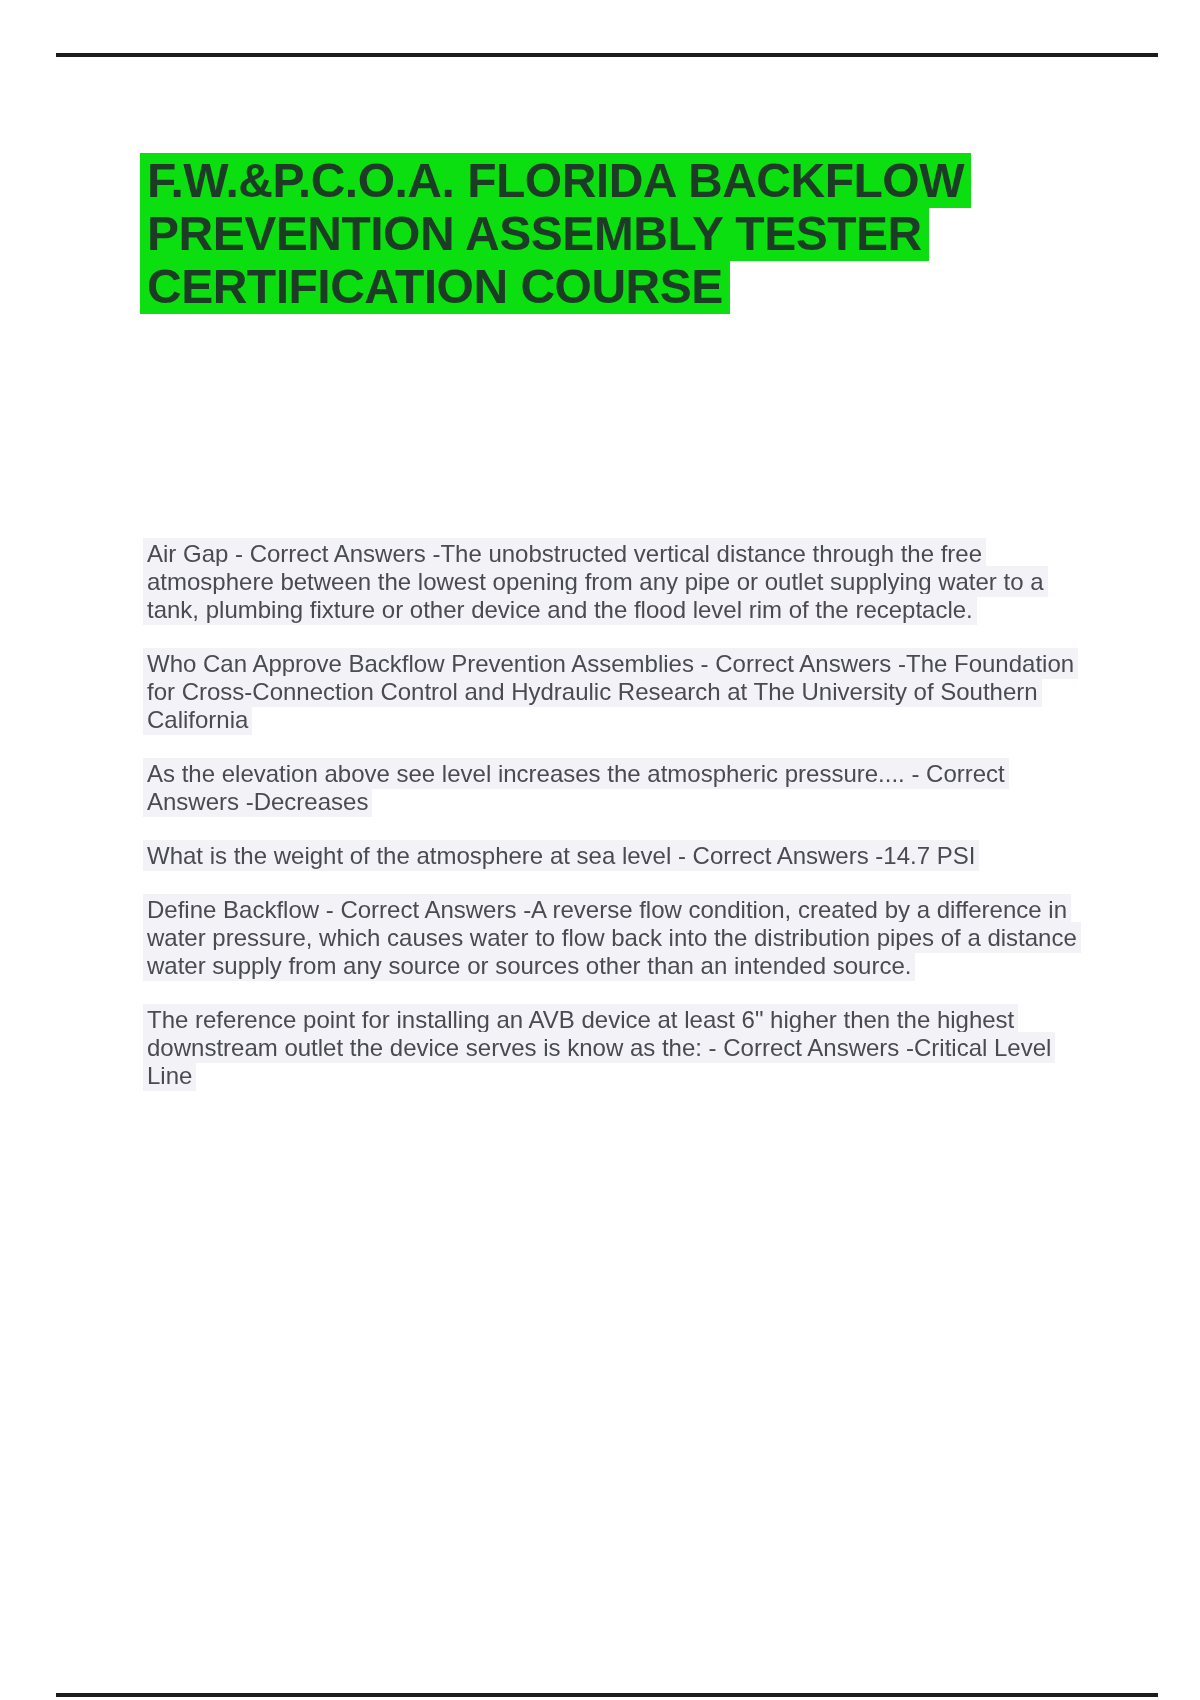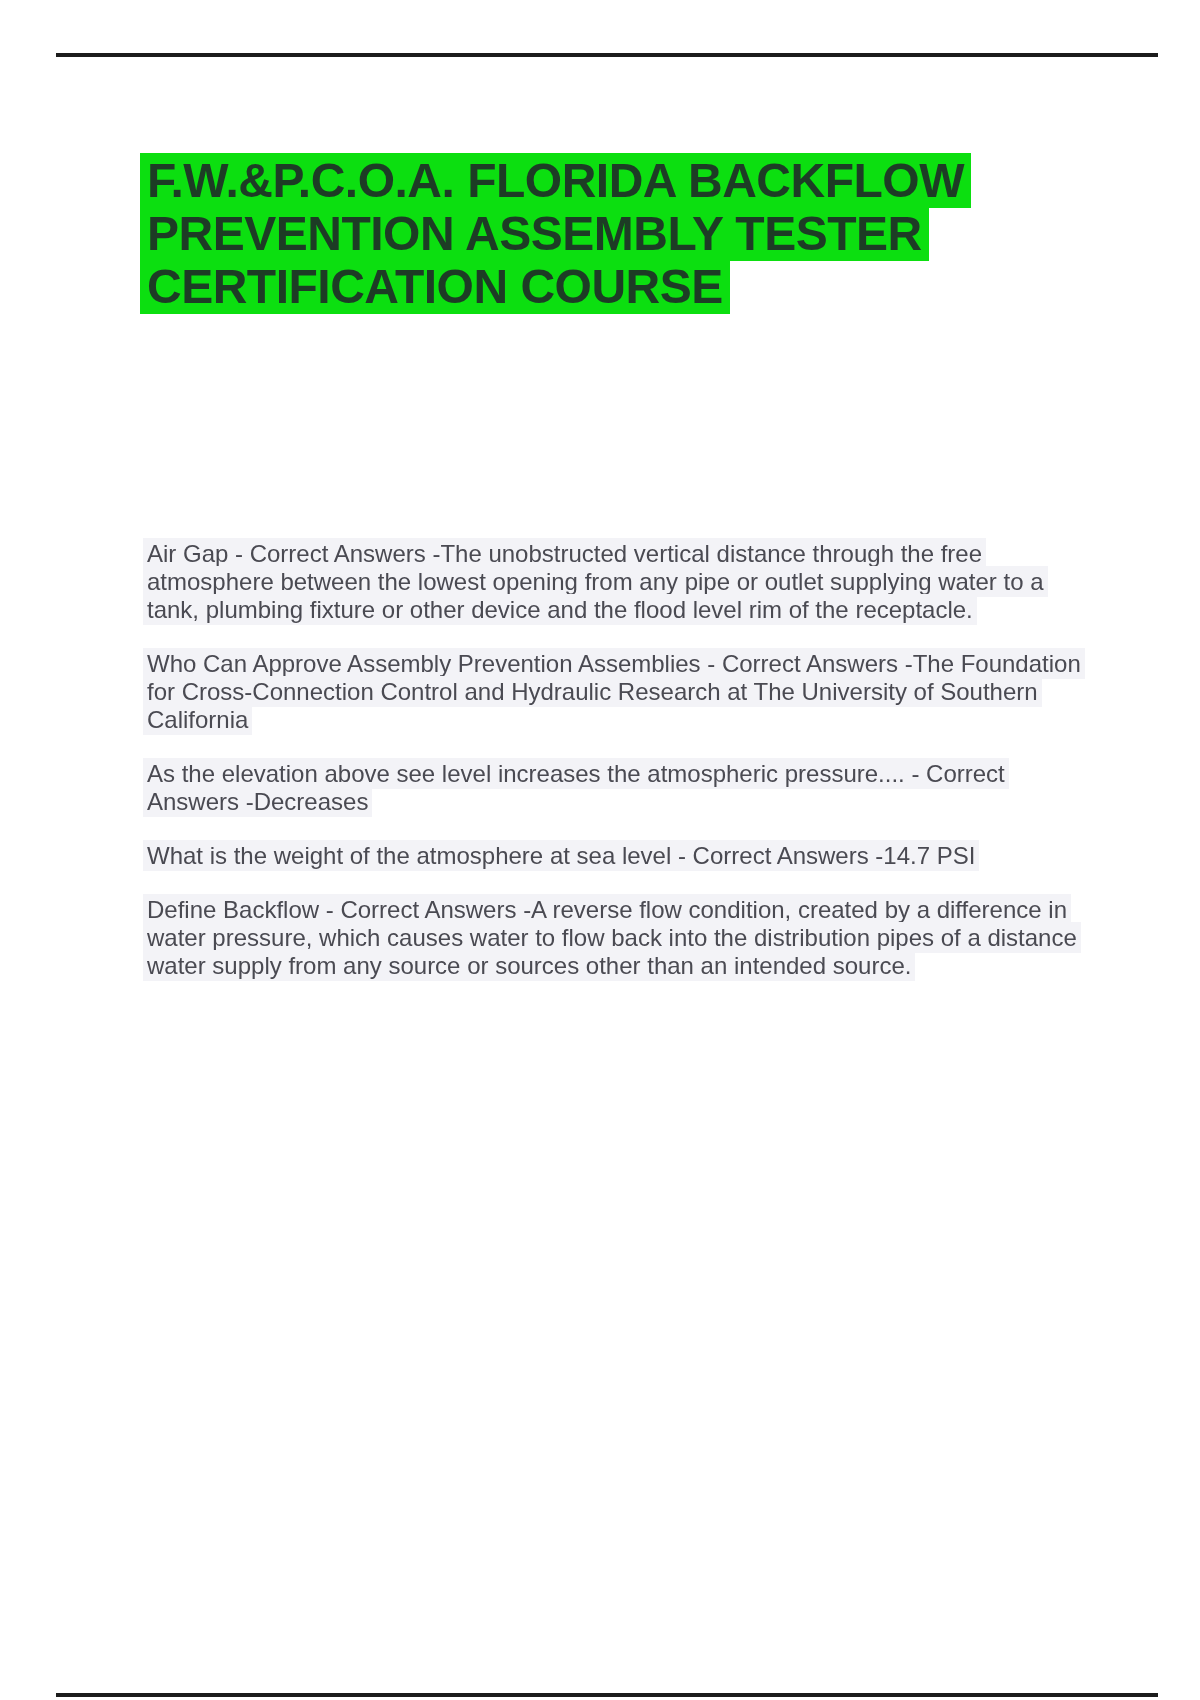--- a/index.html
+++ b/index.html
@@ -65,19 +65,20 @@
 </style>
 </head>
 <body>
 
 <div class="rule rule-top"></div>
 
 <h1 class="doc-title"><span class="hl-green">F.W.&amp;P.C.O.A. FLORIDA BACKFLOW PREVENTION ASSEMBLY TESTER CERTIFICATION COURSE</span></h1>
 
 <div class="paragraphs">
   <p><span class="hl">Air Gap - Correct Answers -The unobstructed vertical distance through the free atmosphere between the lowest opening from any pipe or outlet supplying water to a tank, plumbing fixture or other device and the flood level rim of the receptacle.</span></p>
-  <p><span class="hl">Who Can Approve Assembly Prevention Assemblies - Correct Answers -The Foundation for Cross-Connection Control and Hydraulic Research at The University of Southern California</span></p>
+  <p><span class="hl">Who Can Approve Backflow Prevention Assemblies - Correct Answers -The Foundation for Cross-Connection Control and Hydraulic Research at The University of Southern California</span></p>
   <p><span class="hl">As the elevation above see level increases the atmospheric pressure.... - Correct Answers -Decreases</span></p>
   <p><span class="hl">What is the weight of the atmosphere at sea level - Correct Answers -14.7 PSI</span></p>
   <p><span class="hl">Define Backflow - Correct Answers -A reverse flow condition, created by a difference in water pressure, which causes water to flow back into the distribution pipes of a distance water supply from any source or sources other than an intended source.</span></p>
+  <p><span class="hl">The reference point for installing an AVB device at least 6" higher then the highest downstream outlet the device serves is know as the: - Correct Answers -Critical Level Line</span></p>
 </div>
 
 <div class="rule rule-bottom"></div>
 
 </body></html>

